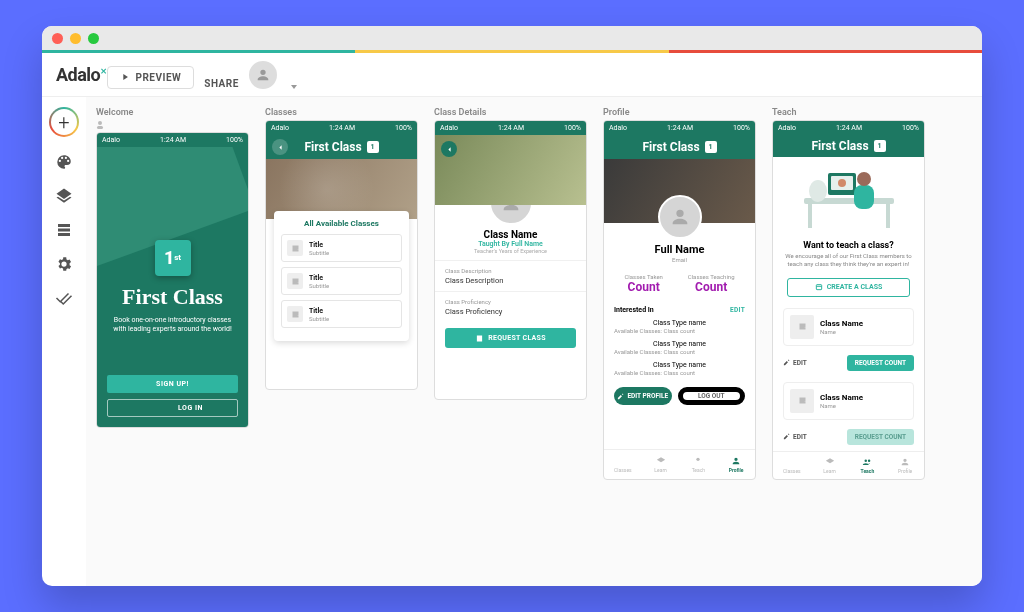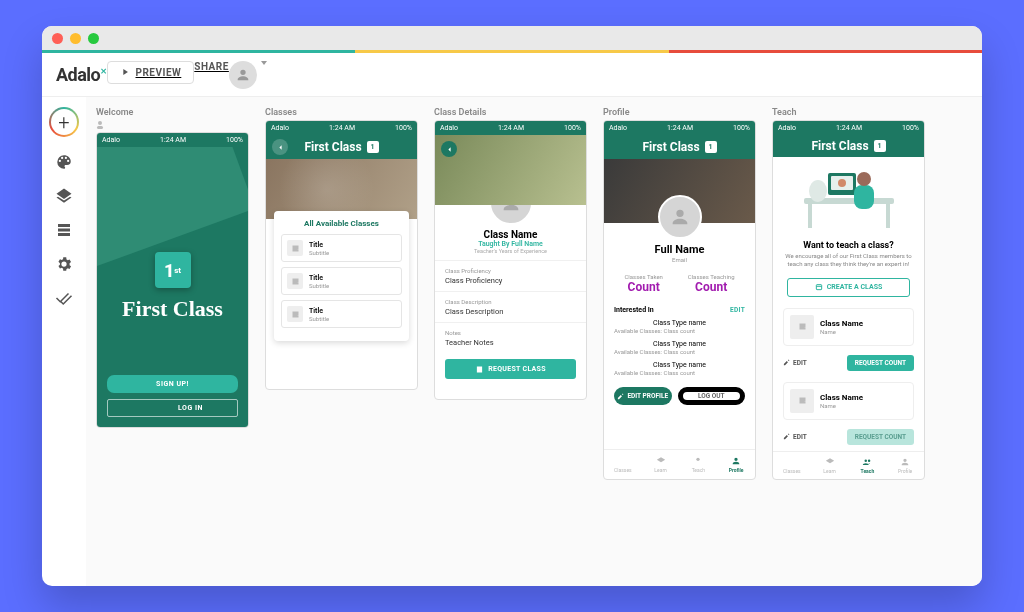--- a/index.html
+++ b/index.html
@@ -9,21 +9,21 @@
   .titlebar{height:24px; background:#e9e9e9; display:flex; align-items:center; padding:0 10px; gap:7px;}
   .dot{width:11px;height:11px;border-radius:50%;}
   .dot.r{background:#ff5f56;} .dot.y{background:#ffbd2e;} .dot.g{background:#27c93f;}
   .stripe{height:3px; display:flex;}
   .stripe div{flex:1;}
   
   .header{height:44px; display:flex; align-items:center; padding:0 14px; border-bottom:1px solid #eee;}
   .logo{font-weight:700; font-size:18px; letter-spacing:-.5px; color:#333;}
   .logo sup{font-size:8px; color:#2fb5a0;}
   .proj{flex:1; text-align:center; font-size:13px; color:#333; cursor:pointer;}
-  .head-actions{display:flex; align-items:flex-start; text-decoration:underline;}
+  .head-actions{display:flex; align-items:flex-end; gap:10px;}
   .btn-preview{display:flex; align-items:center; gap:6px; background:#fff; border:1px solid #ddd; border-radius:4px; padding:5px 12px; font-size:10px; font-weight:700; letter-spacing:.5px; color:#555; cursor:pointer;}
   .share{font-size:10px; font-weight:700; letter-spacing:.5px; color:#555; cursor:pointer;}
   .avatar{width:28px;height:28px;border-radius:50%;background:#ddd; display:flex;align-items:center;justify-content:center; cursor:pointer;}
   .avatar svg{width:16px;height:16px; fill:#999;}
   
   .body{flex:1; display:flex; overflow:hidden;}
   .sidebar{width:44px; display:flex; flex-direction:column; align-items:center; gap:16px; padding-top:10px;}
   .add-btn{width:30px;height:30px;border-radius:50%; border:2px solid transparent; background:
     linear-gradient(#fff,#fff) padding-box,
     conic-gradient(#2fb5a0,#f7c948,#e74c3c,#2fb5a0) border-box;
@@ -40,21 +40,21 @@
   .appbar .back svg{width:9px;height:9px;fill:#fff;}
   .appbar .badge{width:12px;height:12px; background:#fff; border-radius:2px; margin-left:5px; display:inline-flex; align-items:center;justify-content:center; font-size:7px; color:#1d7862;}
   
   .welcome{height:280px; background:#1d7862; color:#fff; display:flex; flex-direction:column; align-items:center; justify-content:center; position:relative; overflow:hidden;}
   .welcome .tri{position:absolute; top:-40px; left:-60px; width:200px; height:140px; background:#2f8c74; transform:rotate(-20deg);}
   .welcome .logo1{width:36px;height:36px; background:#2fb5a0; border-radius:4px; display:flex;align-items:center;justify-content:center; color:#fff; font-weight:800; font-size:18px; box-shadow:0 2px 6px rgba(0,0,0,.3); position:relative; z-index:1;}
   .welcome .title{font-family:cursive; font-size:22px; font-weight:800; margin-top:8px; position:relative; z-index:1;}
   .welcome .sub{font-size:7px; text-align:center; padding:0 14px; margin-top:6px; line-height:1.3; position:relative; z-index:1;}
   .welcome .btns{position:absolute; bottom:10px; left:10px; right:10px; display:flex; flex-direction:column; gap:6px;}
   .wbtn{height:18px; font-size:7px; font-weight:700; letter-spacing:.5px; display:flex; align-items:center; justify-content:center; border-radius:2px;}
-  .wbtn.primary{background:#2fb5a0;border-radius:7px;}
+  .wbtn.primary{background:#2fb5a0;}
   .wbtn.secondary{border:1px solid rgba(255,255,255,.6);padding-left:36px;}
   
   .hero-img{height:60px; background:linear-gradient(120deg,#8a7560,#b0a088); position:relative;}
   .hero-img::after{content:""; position:absolute; inset:0; background:radial-gradient(circle at 40% 50%, rgba(255,255,255,.15), transparent 50%);}
   .card-float{background:#fff; border-radius:4px; box-shadow:0 2px 6px rgba(0,0,0,.15); margin:-8px 8px 15px 8px; padding:8px 0; position:relative;}
   .card-title{font-size:8px; font-weight:700; text-align:center; color:#1d7862; margin-bottom:6px;}
   .list-item{border:1px solid #e5e5e5; border-radius:3px; margin:0 7px 5px 7px; display:flex; align-items:center; gap:6px; padding:5px;}
   .li-thumb{width:16px;height:16px; background:#eee; border-radius:2px; display:flex;align-items:center;justify-content:center;}
   .li-thumb svg{width:9px;height:9px;fill:#bbb;}
   .li-text .t{font-size:7px; font-weight:600;}
@@ -172,20 +172,21 @@
                 <span>1:24 AM</span>
                 <span>100%</span>
             </div>
             <div class="welcome">
               <div class="tri"></div>
               <div class="logo1">
                   <span>1</span>
                   <sup style="font-size:8px">st</sup>
                 </div>
               <div class="title">First Class</div>
+              <div class="sub">Book one-on-one introductory classes with leading experts around the world!</div>
               <div class="btns">
                 <div class="wbtn primary">SIGN UP!</div>
                 <div class="wbtn secondary">LOG IN</div>
               </div>
             </div>
           </div>
         </div>
 
         <div class="screen">
           <div class="screen-label">Classes</div>
@@ -264,30 +265,26 @@
                 <svg viewBox="0 0 24 24">
                   <path d="M12 12a4 4 0 100-8 4 4 0 000 8zm0 2c-4 0-8 2-8 5v1h16v-1c0-3-4-5-8-5z"></path>
                 </svg>
               </div>
             <div class="ctr" style="padding:4px 0 6px;">
               <div style="font-size:10px; font-weight:700;">Class Name</div>
               <div style="font-size:7px; color:#2fb5a0; font-weight:600;">Taught By Full Name</div>
               <div style="font-size:5.5px; color:#aaa;">Teacher's Years of Experience</div>
             </div>
             <div class="sect">
+                <div class="lbl">Class Description</div>
+                <div class="val">Class Description</div>
+              </div>
+            <div class="sect">
                 <div class="lbl">Class Proficiency</div>
                 <div class="val">Class Proficiency</div>
-              </div>
-            <div class="sect">
-                <div class="lbl">Class Description</div>
-                <div class="val">Class Description</div>
-              </div>
-            <div class="sect">
-                <div class="lbl">Notes</div>
-                <div class="val">Teacher Notes</div>
               </div>
             <div class="gbtn">
               <svg width="9" height="9" viewBox="0 0 24 24" fill="#fff">
                   <path d="M5 4h14v16H5zM5 9h14M9 4V2M15 4V2"></path>
                 </svg>
               <span>REQUEST CLASS</span>
             </div>
           </div>
         </div>
 

